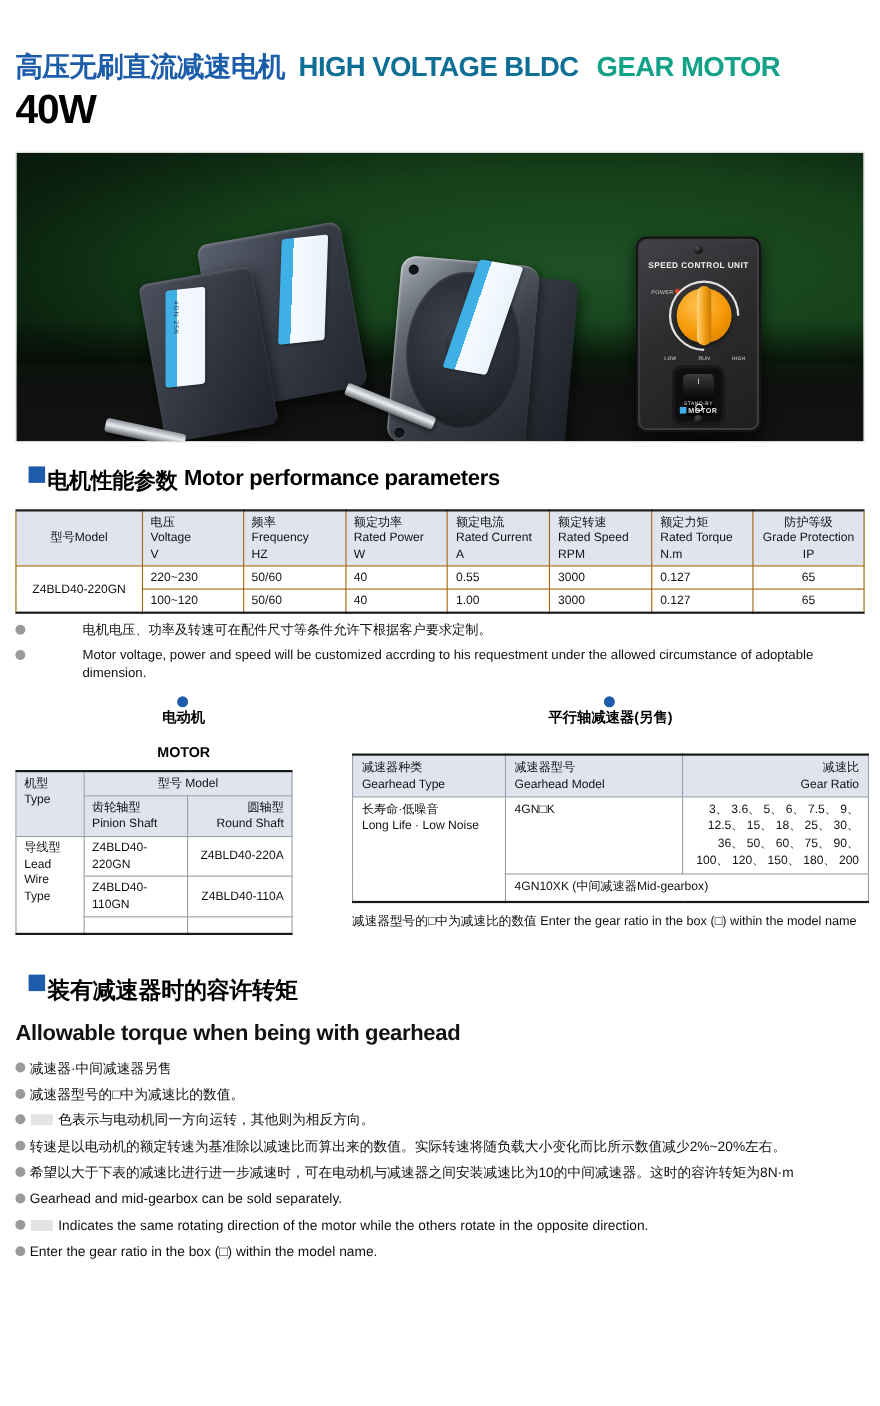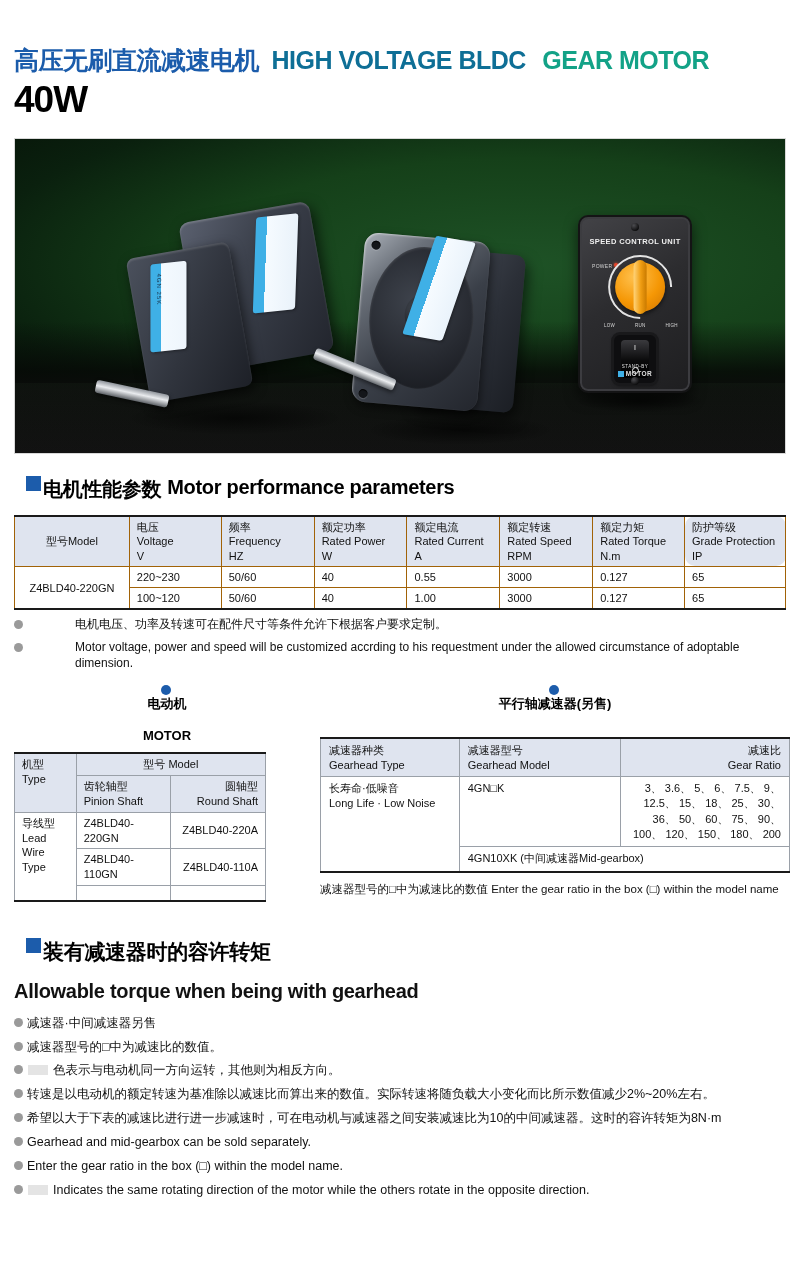--- a/index.html
+++ b/index.html
@@ -11,21 +11,21 @@
   
   .title-line { padding-top:44px; font-size:25px; font-weight:bold; letter-spacing:-0.5px; white-space:nowrap; }
   .t-zh { color:#1b5cab; }
   .t-en1 { color:#0e6f96; margin-left:6px; }
   .t-en2 { color:#13a287; margin-left:10px; }
   .power-line { font-size:37px; font-weight:bold; color:#000; line-height:1.0; margin-top:4px; letter-spacing:-1px; }
   .frame-line { font-size:24px; font-weight:bold; color:#000; margin-top:2px; display:flex; align-items:center; }
   .sq-outline { display:inline-block; width:17px; height:17px; border:2.5px solid #000; margin-right:3px; background:#fff; }
 
   
-  .photo { position:relative; margin-top:20px; width:772px; height:316px; border:1px solid #d8d8d8; overflow:hidden;
+  .photo { position:relative; margin-top:20px; width:772px; height:264px; border:1px solid #d8d8d8; overflow:hidden;
     background:
       linear-gradient(to bottom, rgba(0,0,0,0) 58%, rgba(6,8,6,0.82) 74%, #0b0c0b 80%, #121212 100%),
       radial-gradient(95% 75% at 66% 40%, #1e5226 0%, #154019 45%, #0a200e 75%, #061107 100%);
   }
   .floor-glow { position:absolute; left:0; right:0; bottom:0; height:70px;
     background:linear-gradient(to bottom, rgba(40,60,40,0.15), rgba(0,0,0,0)); }
   .obj-shadow { position:absolute; border-radius:50%;
     background:radial-gradient(ellipse at center, rgba(0,0,0,0.6), rgba(0,0,0,0) 70%); }
 
   
@@ -115,21 +115,21 @@
   .blue-sq { display:inline-block; width:15px; height:15px; background:#1c5cab; margin-right:2px; flex-shrink:0; }
   .sec-h1 .zh { margin-right:6px; }
 
   
   .perf-table { width:772px; border-collapse:collapse; font-size:11px; margin-top:12px;
     border-top:2px solid #1a1a1a; border-bottom:2px solid #1a1a1a; }
   .perf-table th, .perf-table td { border:1px solid #a16207; padding:3px 7px; font-weight:normal;
     text-align:left; vertical-align:middle; line-height:1.3; }
   .perf-table th { background:#dfe4ef; }
   .perf-table .c-model { text-align:center; }
-  .perf-table .r { text-align:left;border-radius:10px; }
+  .perf-table .r { text-align:center; }
   .perf-table td { height:19px; }
 
   .note-line { display:flex; align-items:flex-start; margin-top:7px; font-size:12px; color:#111; line-height:1.3;gap:48px; }
   .gray-dot { width:9px; height:9px; border-radius:50%; background:#9a9a9a; flex-shrink:0; margin:3px 4px 0 0; }
 
   
   .type-row { display:flex; margin-top:14px; }
   .type-left { width:306px; flex-shrink:0; }
   .type-right { flex:1; }
   .sub-h { display:flex; align-items:center; font-size:13px; font-weight:bold; color:#000; margin-bottom:9px;flex-direction:column; }
@@ -449,24 +449,24 @@
         <li>
             <span class="gray-dot"></span>
             <span>希望以大于下表的减速比进行进一步减速时，可在电动机与减速器之间安装减速比为10的中间减速器。这时的容许转矩为8N·m</span>
           </li>
         <li>
             <span class="gray-dot"></span>
             <span>Gearhead and mid-gearbox can be sold separately.</span>
           </li>
         <li>
             <span class="gray-dot"></span>
-            <span>Enter the gear ratio in the box (□) within the model name.</span>
-          </li>
-        <li>
-            <span class="gray-dot"></span>
             <span class="swatch"></span>
             <span>Indicates the same rotating direction of the motor while the others rotate in the opposite direction.</span>
           </li>
+        <li>
+            <span class="gray-dot"></span>
+            <span>Enter the gear ratio in the box (□) within the model name.</span>
+          </li>
       </ul>
     </div>
 
   </div>
 </div>
 
 </body></html>

